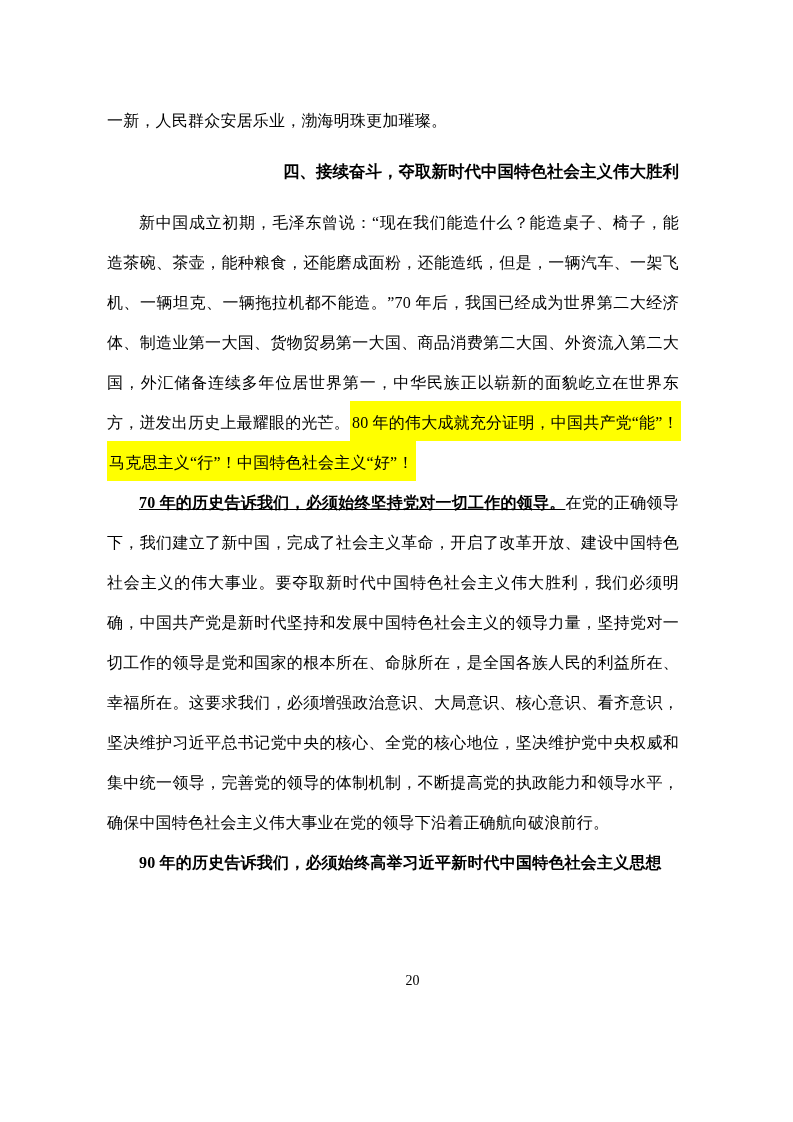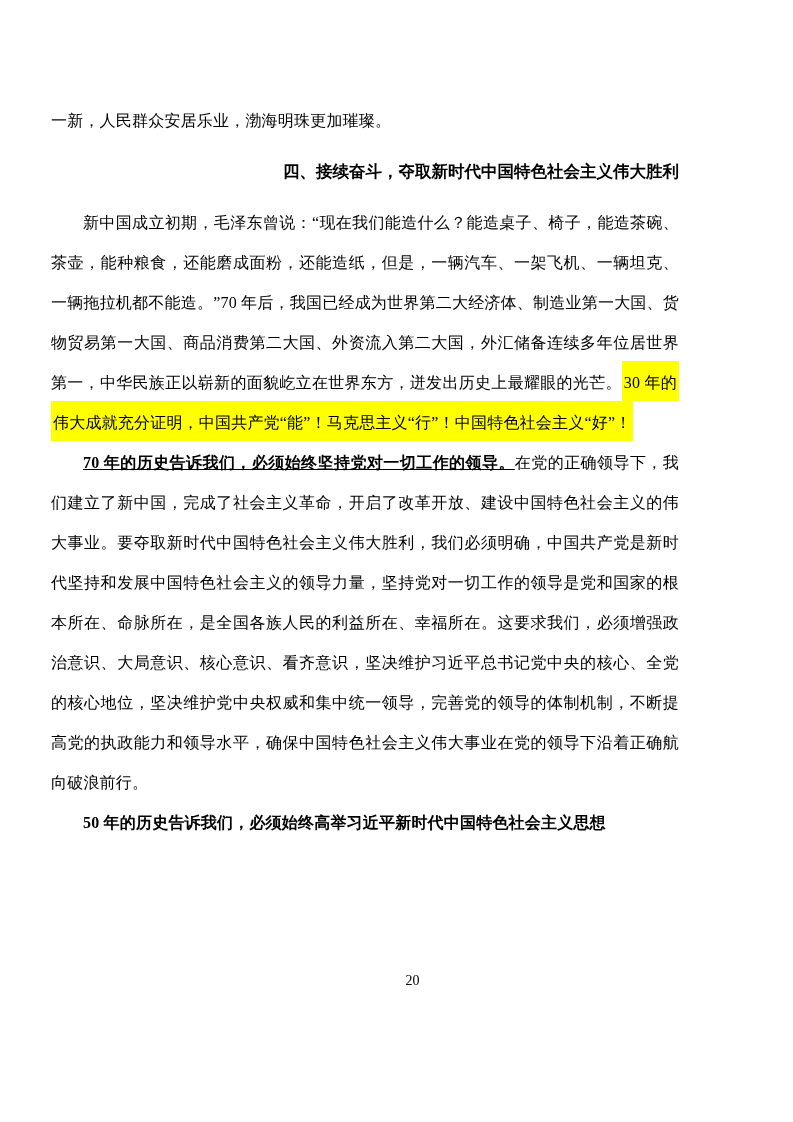--- a/index.html
+++ b/index.html
@@ -7,21 +7,21 @@
     padding: 0;
     background: #ffffff;
   }
   .page {
     position: relative;
     width: 793px;
     height: 1046px;
     margin: 0 auto;
     background: #ffffff;
     box-sizing: border-box;
-    padding: 101px 114px 0 51px;
+    padding: 101px 114px 0 107px;
     font-family: "Liberation Serif", "DejaVu Serif", serif;
     color: #000000;
     font-size: 16px;
     overflow: hidden;
   }
   .para {
     margin: 0;
     line-height: 40px;
     text-align: justify;
     text-indent: 2em;
@@ -65,22 +65,22 @@
 </style>
 </head>
 <body>
 
 <div class="page">
 
   <p class="para no-indent">一新，人民群众安居乐业，渤海明珠更加璀璨。</p>
 
   <h2 class="heading">四、接续奋斗，夺取新时代中国特色社会主义伟大胜利</h2>
 
-  <p class="para"><span>新中国成立初期，毛泽东曾说：“现在我们能造什么？能造桌子、椅子，能造茶碗、茶壶，能种粮食，还能磨成面粉，还能造纸，但是，一辆汽车、一架飞机、一辆坦克、一辆拖拉机都不能造。”70 年后，我国已经成为世界第二大经济体、制造业第一大国、货物贸易第一大国、商品消费第二大国、外资流入第二大国，外汇储备连续多年位居世界第一，中华民族正以崭新的面貌屹立在世界东方，迸发出历史上最耀眼的光芒。</span><mark class="hl">30 年的伟大成就充分证明，中国共产党“能”！马克思主义“行”！中国特色社会主义“好”！</mark></p>
+  <p class="para"><span>新中国成立初期，毛泽东曾说：“现在我们能造什么？能造桌子、椅子，能造茶碗、茶壶，能种粮食，还能磨成面粉，还能造纸，但是，一辆汽车、一架飞机、一辆坦克、一辆拖拉机都不能造。”70 年后，我国已经成为世界第二大经济体、制造业第一大国、货物贸易第一大国、商品消费第二大国、外资流入第二大国，外汇储备连续多年位居世界第一，中华民族正以崭新的面貌屹立在世界东方，迸发出历史上最耀眼的光芒。</span><mark class="hl">80 年的伟大成就充分证明，中国共产党“能”！马克思主义“行”！中国特色社会主义“好”！</mark></p>
 
 
   <p class="para"><strong class="bold-lead">70 年的历史告诉我们，必须始终坚持党对一切工作的领导。</strong><span>在党的正确领导下，我们建立了新中国，完成了社会主义革命，开启了改革开放、建设中国特色社会主义的伟大事业。要夺取新时代中国特色社会主义伟大胜利，我们必须明确，中国共产党是新时代坚持和发展中国特色社会主义的领导力量，坚持党对一切工作的领导是党和国家的根本所在、命脉所在，是全国各族人民的利益所在、幸福所在。这要求我们，必须增强政治意识、大局意识、核心意识、看齐意识，坚决维护习近平总书记党中央的核心、全党的核心地位，坚决维护党中央权威和集中统一领导，完善党的领导的体制机制，不断提高党的执政能力和领导水平，确保中国特色社会主义伟大事业在党的领导下沿着正确航向破浪前行。</span></p>
 
-  <p class="para bold-para">50 年的历史告诉我们，必须始终高举习近平新时代中国特色社会主义思想</p>
+  <p class="para bold-para">90 年的历史告诉我们，必须始终高举习近平新时代中国特色社会主义思想</p>
 
   <div class="footer">20</div>
 
 </div>
 
 </body></html>

